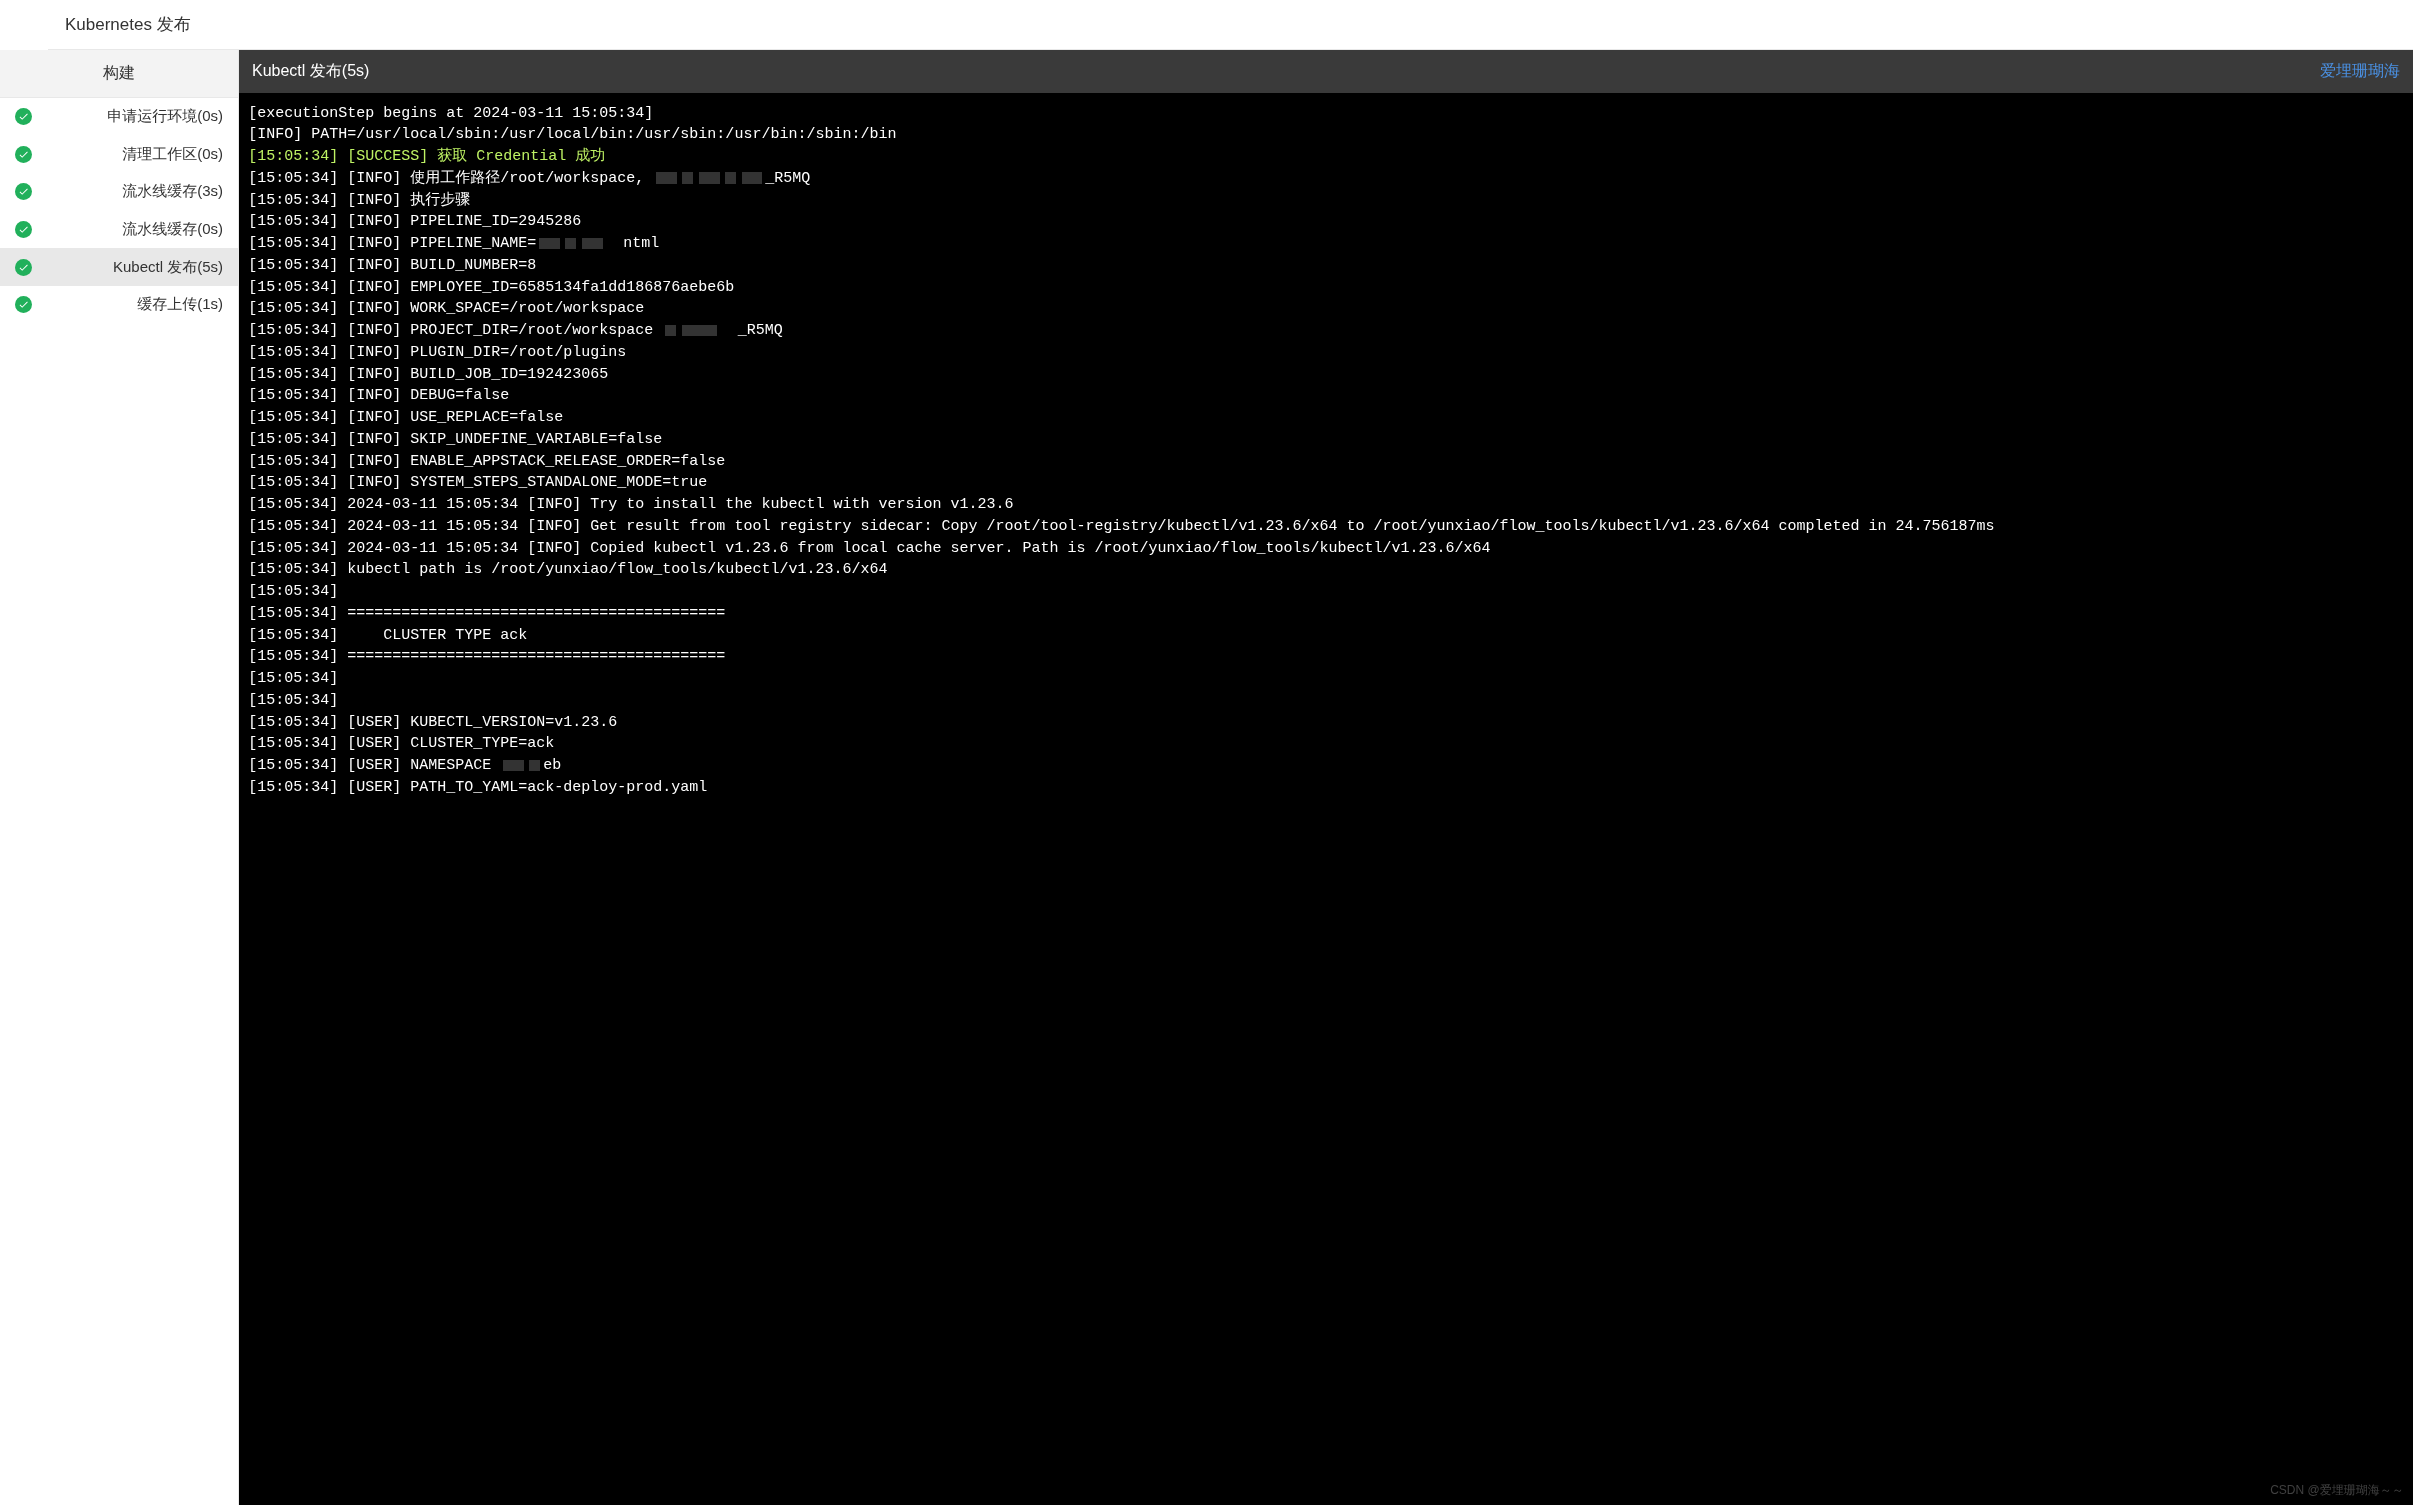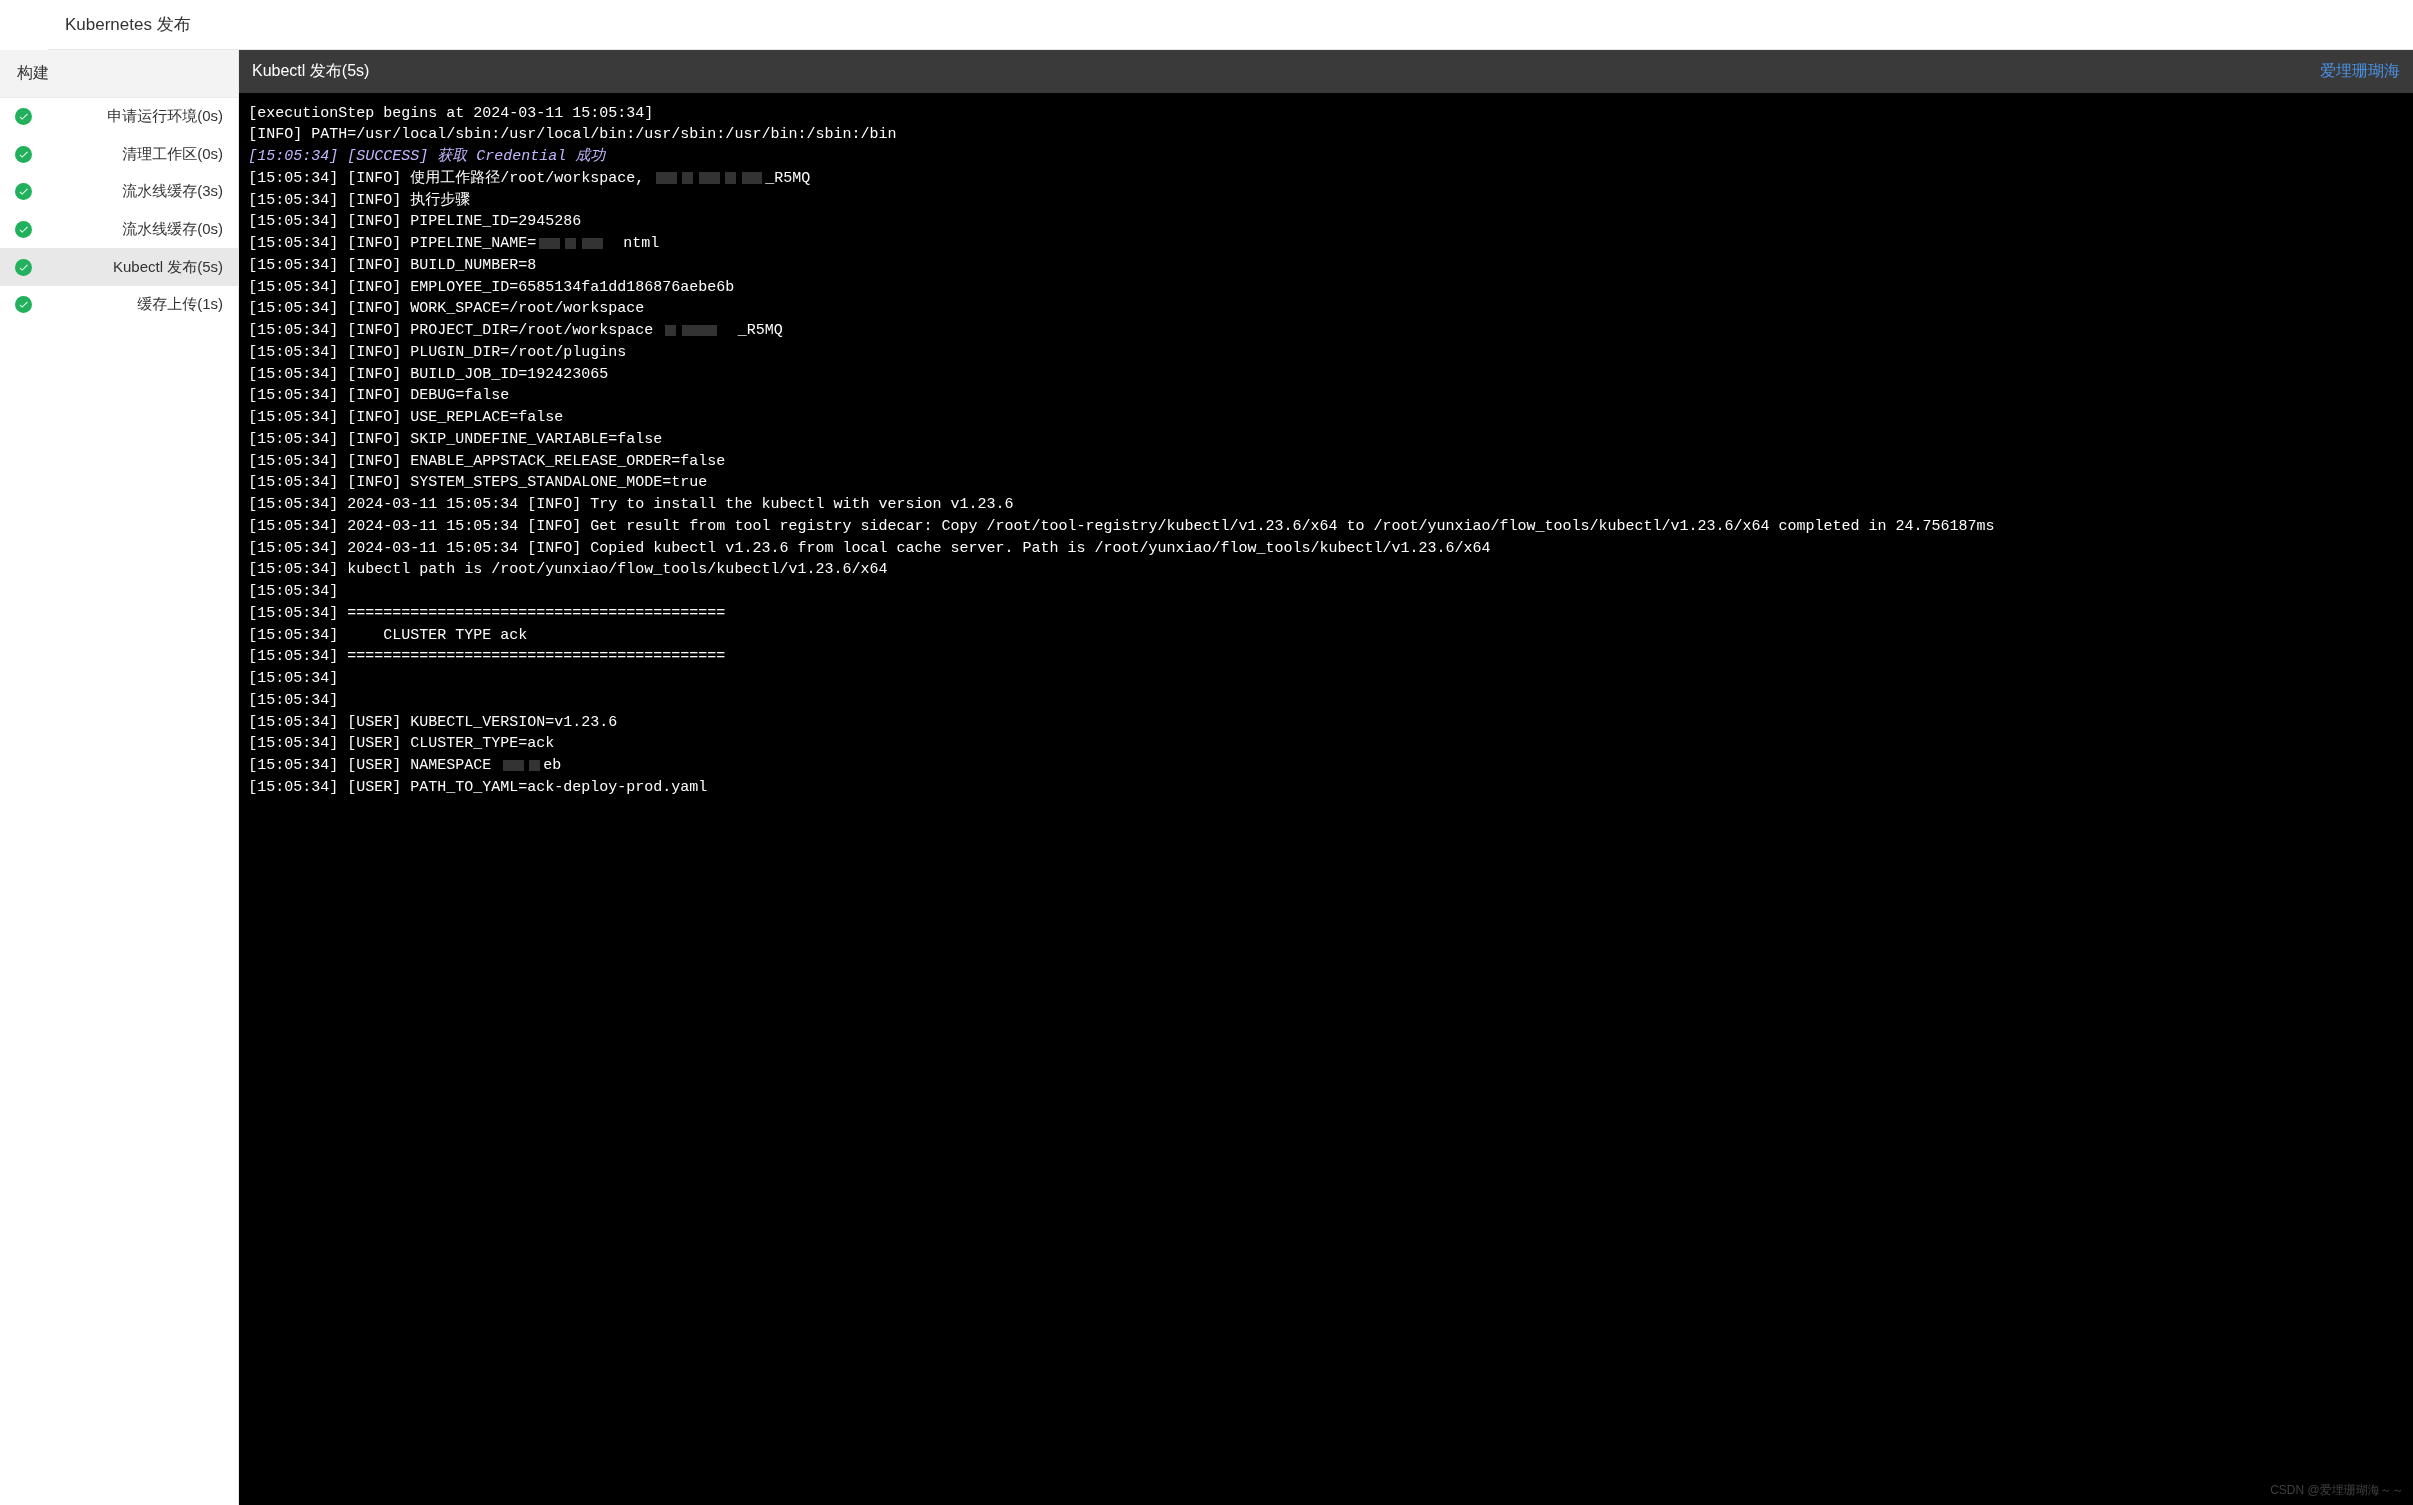--- a/index.html
+++ b/index.html
@@ -26,20 +26,21 @@
       width: 239px;
       background: #ffffff;
       border-right: 0.9px solid #e8e8e8;
       flex-shrink: 0;
     }
     .sidebar-header {
       padding: 13px 17px;
       font-size: 16px;
       background: #f3f3f3;
       border-bottom: 0.9px solid #e8e8e8;
+      text-align: center;
     }
     .sidebar-item {
       display: flex;
       align-items: center;
       padding: 9.3px 15px;
       cursor: pointer;
       font-size: 15px;
       justify-content: space-between;
     }
     .sidebar-item.active {
@@ -89,22 +90,21 @@
       font-size: 15px;
       line-height: 1.45;
       overflow: auto;
       white-space: pre-wrap;
       word-break: break-all;
     }
     .log-line {
       display: block;
     }
     .log-success {
-      color: #c4b5fd;
-      font-style: italic;
+      color: #bef264;
     }
     .redact {
       display: inline-block;
       background: #333333;
       height: 11.2px;
       margin: 0 2.8px;
       vertical-align: middle;
     }
     .redact.s { width: 11.2px; }
     .redact.m { width: 20.5px; }

